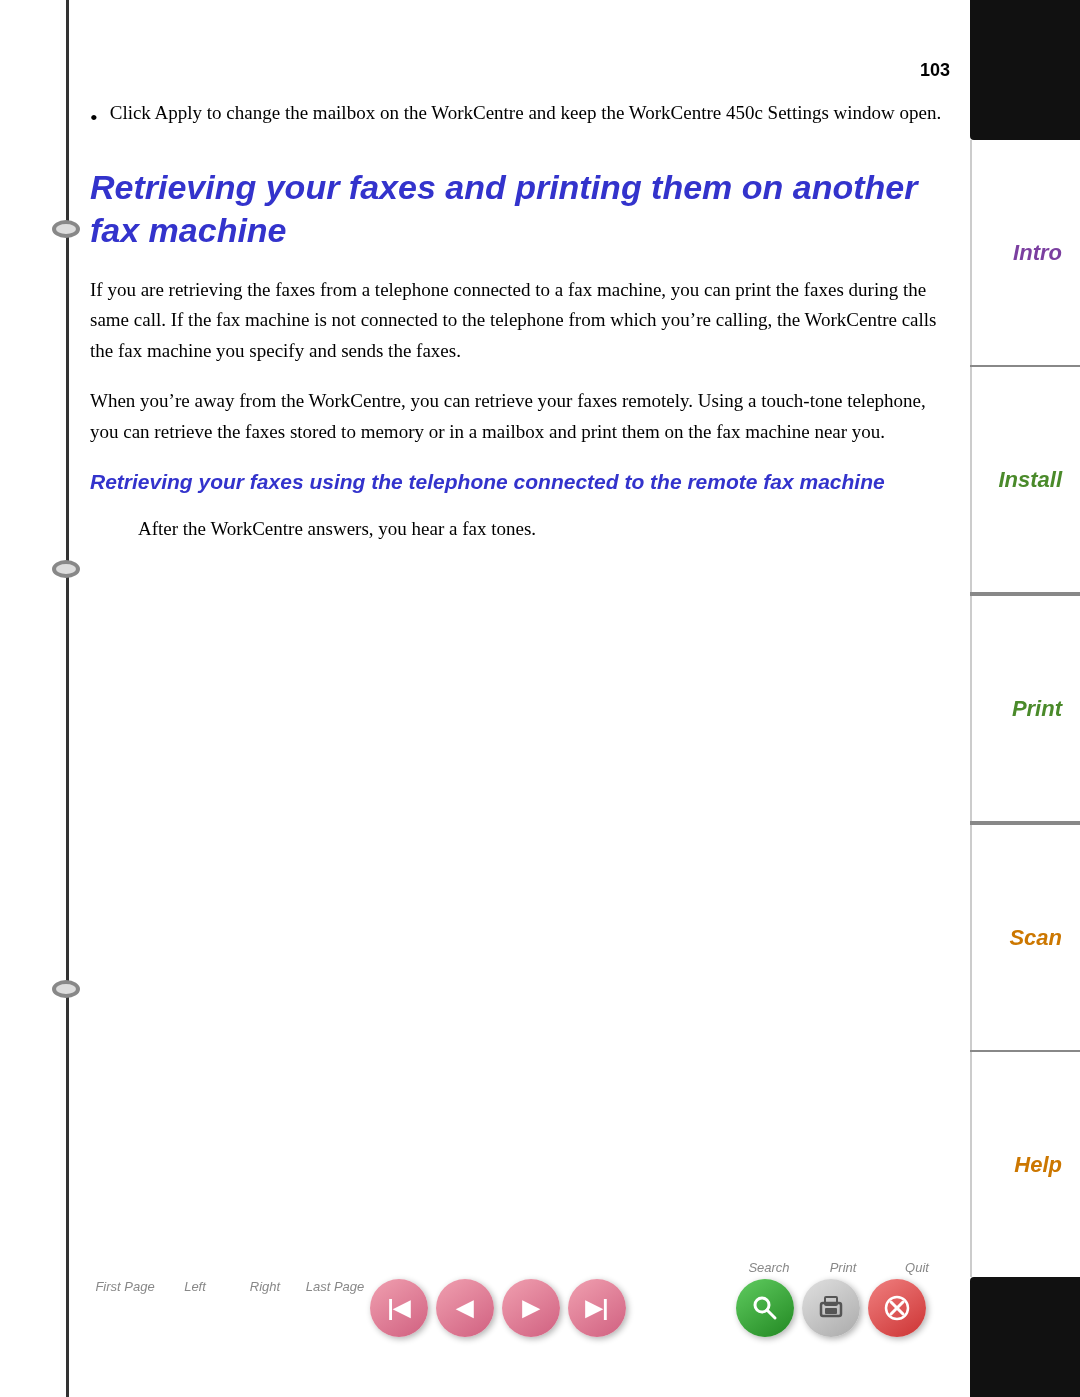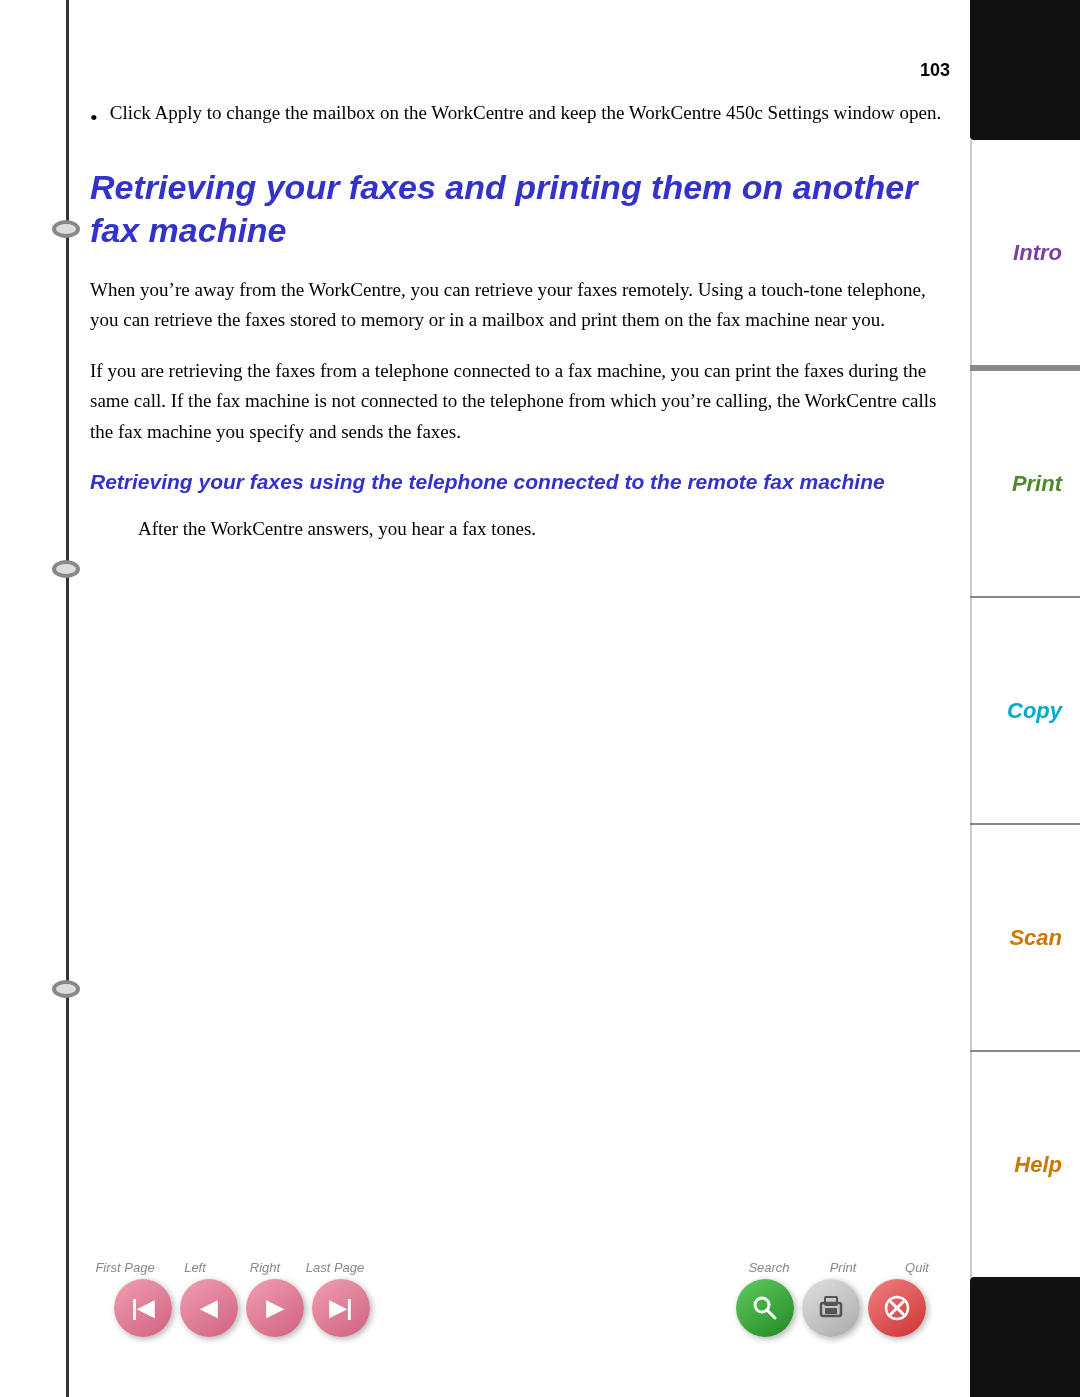--- a/index.html
+++ b/index.html
@@ -180,22 +180,22 @@
       bottom: 60px;
       left: 90px;
       right: 130px;
       display: flex;
       align-items: flex-end;
       gap: 0;
     }
 
     .nav-buttons-left {
       display: flex;
-      flex-direction: column;
-      align-items: flex-end;
+      flex-direction: row;
+      align-items: flex-start;
     }
 
     .nav-labels-row {
       display: flex;
       gap: 0;
       margin-bottom: 4px;
     }
 
     .nav-label {
       font-family: Arial, sans-serif;
@@ -276,32 +276,32 @@
 <div class="ring ring-bottom"></div>
 
 <div class="sidebar">
   <div class="sidebar-top-black"></div>
 
   <div class="sidebar-item intro">
     <span class="sidebar-item-label">Intro</span>
   </div>
   <div class="sidebar-divider"></div>
 
+  <div class="sidebar-item install">
+    <span class="sidebar-item-label">Install</span>
+  </div>
   <div class="sidebar-divider"></div>
 
   <div class="sidebar-divider"></div>
 
   <div class="sidebar-item print">
     <span class="sidebar-item-label">Print</span>
   </div>
   <div class="sidebar-divider"></div>
 
-  <div class="sidebar-item copy">
-    <span class="sidebar-item-label">Copy</span>
-  </div>
   <div class="sidebar-divider"></div>
 
   <div class="sidebar-item scan">
     <span class="sidebar-item-label">Scan</span>
   </div>
   <div class="sidebar-divider"></div>
 
   <div class="sidebar-item help">
     <span class="sidebar-item-label">Help</span>
   </div>
@@ -315,23 +315,23 @@
 
   <div class="bullet-section">
     <div class="bullet-item">
       <span class="bullet-dot">•</span>
       <span>Click Apply to change the mailbox on the WorkCentre and keep the WorkCentre 450c Settings window open.</span>
     </div>
   </div>
 
   <h1 class="section-heading">Retrieving your faxes and printing them on another fax machine</h1>
 
+  <p class="body-text">If you are retrieving the faxes from a telephone connected to a fax machine, you can print the faxes during the same call. If the fax machine is not connected to the telephone from which you’re calling, the WorkCentre calls the fax machine you specify and sends the faxes.</p>
+
   <p class="body-text">When you’re away from the WorkCentre, you can retrieve your faxes remotely. Using a touch-tone telephone, you can retrieve the faxes stored to memory or in a mailbox and print them on the fax machine near you.</p>
-
-  <p class="body-text">If you are retrieving the faxes from a telephone connected to a fax machine, you can print the faxes during the same call. If the fax machine is not connected to the telephone from which you’re calling, the WorkCentre calls the fax machine you specify and sends the faxes.</p>
 
   <h2 class="subheading">Retrieving your faxes using the telephone connected to the remote fax machine</h2>
 
   <div class="after-item">After the WorkCentre answers, you hear a fax tones.</div>
 
 </div>
 
 <div class="nav-bar">
   <div class="nav-buttons-left">
     <div class="nav-labels-row">

